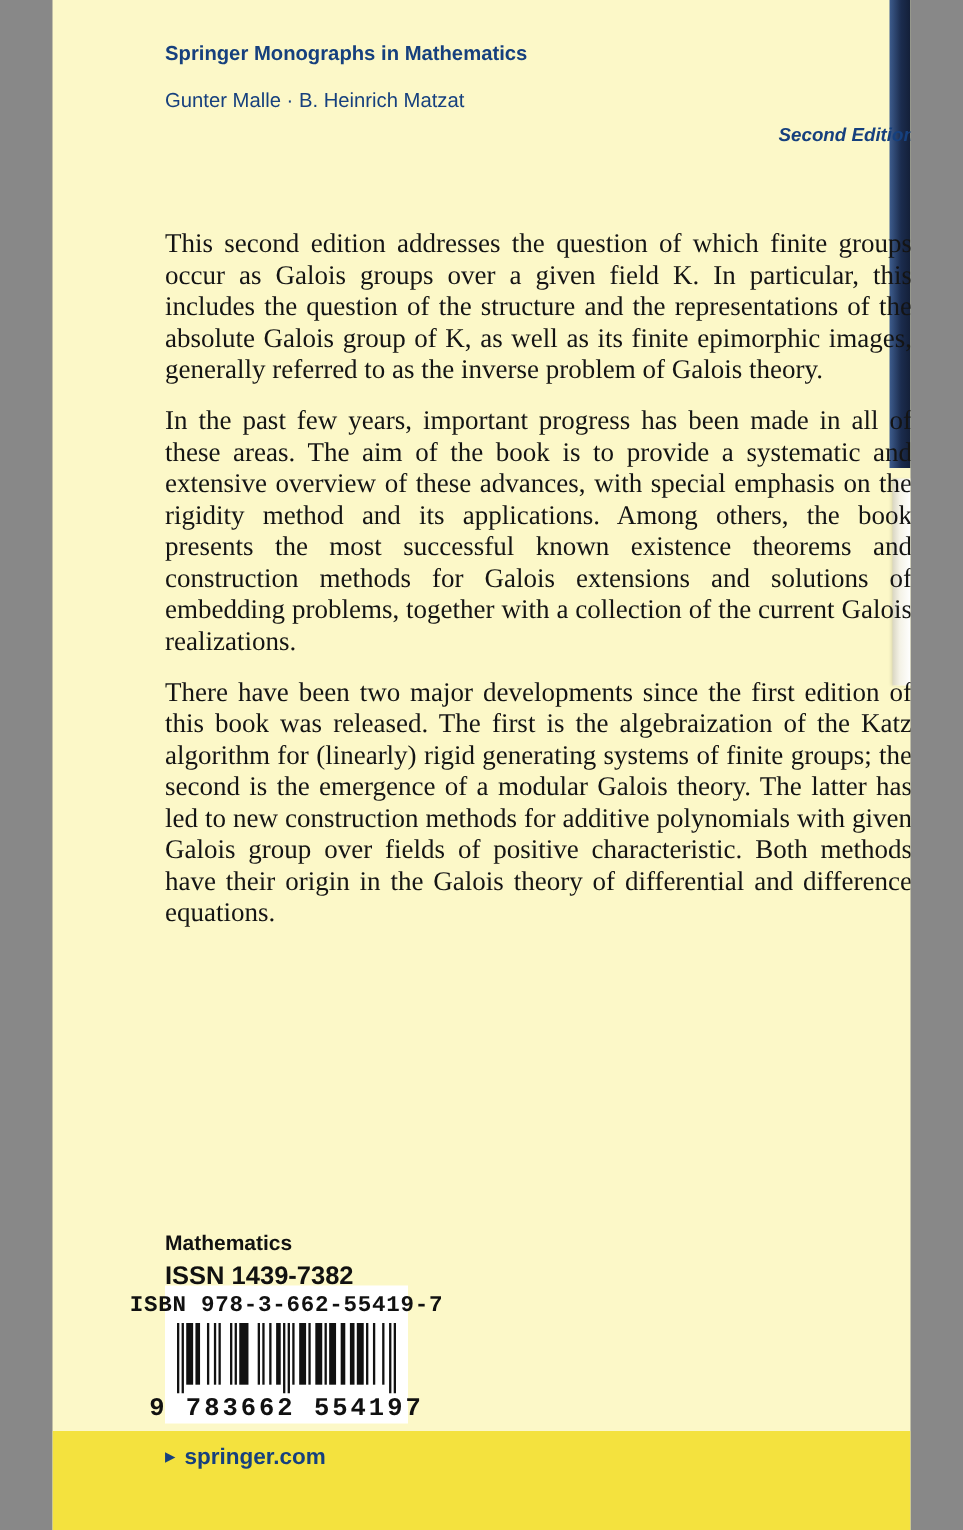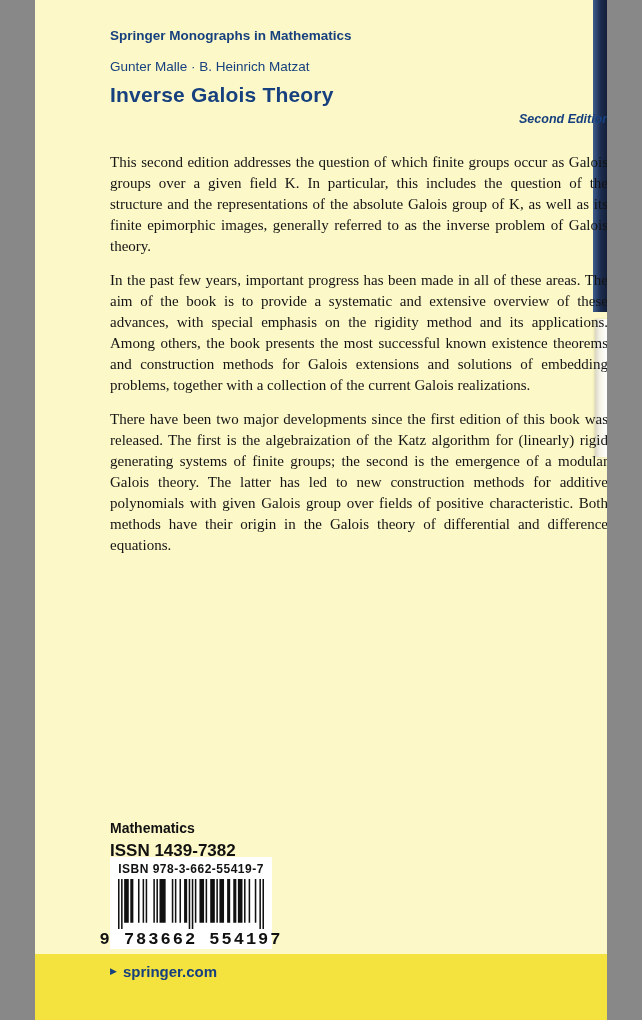--- a/index.html
+++ b/index.html
@@ -22,36 +22,36 @@
     box-shadow:-1px 0 2px rgba(0,0,0,.12);
   }
   .head{position:absolute;left:75px;top:28px;width:500px;color:#16407E;}
   .series{font-size:13.5px;font-weight:bold;margin:0 0 13px 0;}
   .authors{font-size:13.5px;font-weight:normal;margin:16px 0 9px 0;}
   .title{font-size:21px;font-weight:bold;margin:0 0 5px 0;letter-spacing:.2px;}
   .edition{font-size:12.5px;font-weight:bold;font-style:italic;text-align:right;}
   .blurb{
     position:absolute;left:75px;top:152px;width:498px;
     font-family:"Liberation Serif","DejaVu Serif",serif;
-    font-size:15px;line-height:21px;color:#141414;
+    font-size:18px;line-height:21px;color:#141414;
     text-align:justify;
   }
   .blurb p{margin:0 0 13px 0;}
   .meta{position:absolute;left:75px;top:820px;color:#111;}
   .category{font-size:14px;font-weight:bold;margin:0 0 5px 0;}
   .issn{font-size:17px;font-weight:bold;}
   .barcode-box{
     position:absolute;left:75px;top:857px;width:162px;height:92px;
     background:#ffffff;
     display:flex;flex-direction:column;align-items:center;
     padding-top:5px;box-sizing:border-box;
   }
   .isbn-label{
-    font-family:Liberation Sans, sans-serif;
-    font-size:12px;font-weight:bold;color:#111;letter-spacing:.5px;
+    font-family:Liberation Mono, monospace;
+    font-size:15px;font-weight:bold;color:#111;letter-spacing:.5px;
     margin-bottom:3px;white-space:nowrap;
   }
   .barcode-svg{display:block;width:146px;height:52px;}
   .barcode-svg rect{fill:#111;}
   .barcode-digits{
     font-family:"Liberation Mono","DejaVu Sans Mono",monospace;
     font-size:17px;font-weight:bold;color:#111;
     letter-spacing:2px;margin-top:1px;white-space:nowrap;
   }
   .bottom-band{
@@ -69,21 +69,20 @@
 <body>
 
 <div class="cover">
 
   <div class="spine-top"></div>
   <div class="page-edge"></div>
 
   <div class="head">
     <div class="series">Springer Monographs in Mathematics</div>
     <div class="authors">Gunter Malle · B. Heinrich Matzat</div>
-    <div class="title">Inverse Galois Theory</div>
     <div class="edition">Second Edition</div>
   </div>
 
   <div class="blurb">
     <p>This second edition addresses the question of which finite groups occur as Galois groups over a given field K. In particular, this includes the question of the structure and the representations of the absolute Galois group of K, as well as its finite epimorphic images, generally referred to as the inverse problem of Galois theory.</p>
     <p>In the past few years, important progress has been made in all of these areas. The aim of the book is to provide a systematic and extensive overview of these advances, with special emphasis on the rigidity method and its applications. Among others, the book presents the most successful known existence theorems and construction methods for Galois extensions and solutions of embedding problems, together with a collection of the current Galois realizations.</p>
     <p>There have been two major developments since the first edition of this book was released. The first is the algebraization of the Katz algorithm for (linearly) rigid generating systems of finite groups; the second is the emergence of a modular Galois theory. The latter has led to new construction methods for additive polynomials with given Galois group over fields of positive characteristic. Both methods have their origin in the Galois theory of differential and difference equations.</p>
   </div>
 
   <div class="meta">

